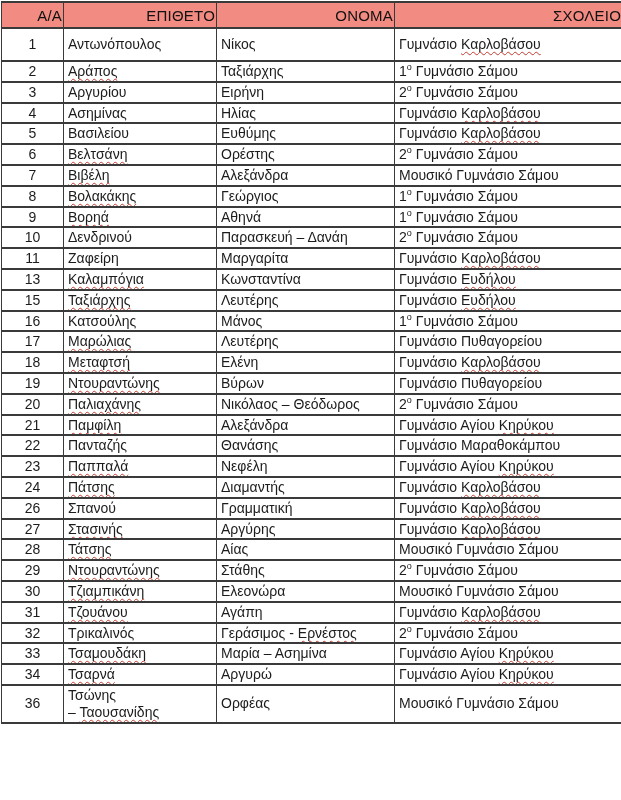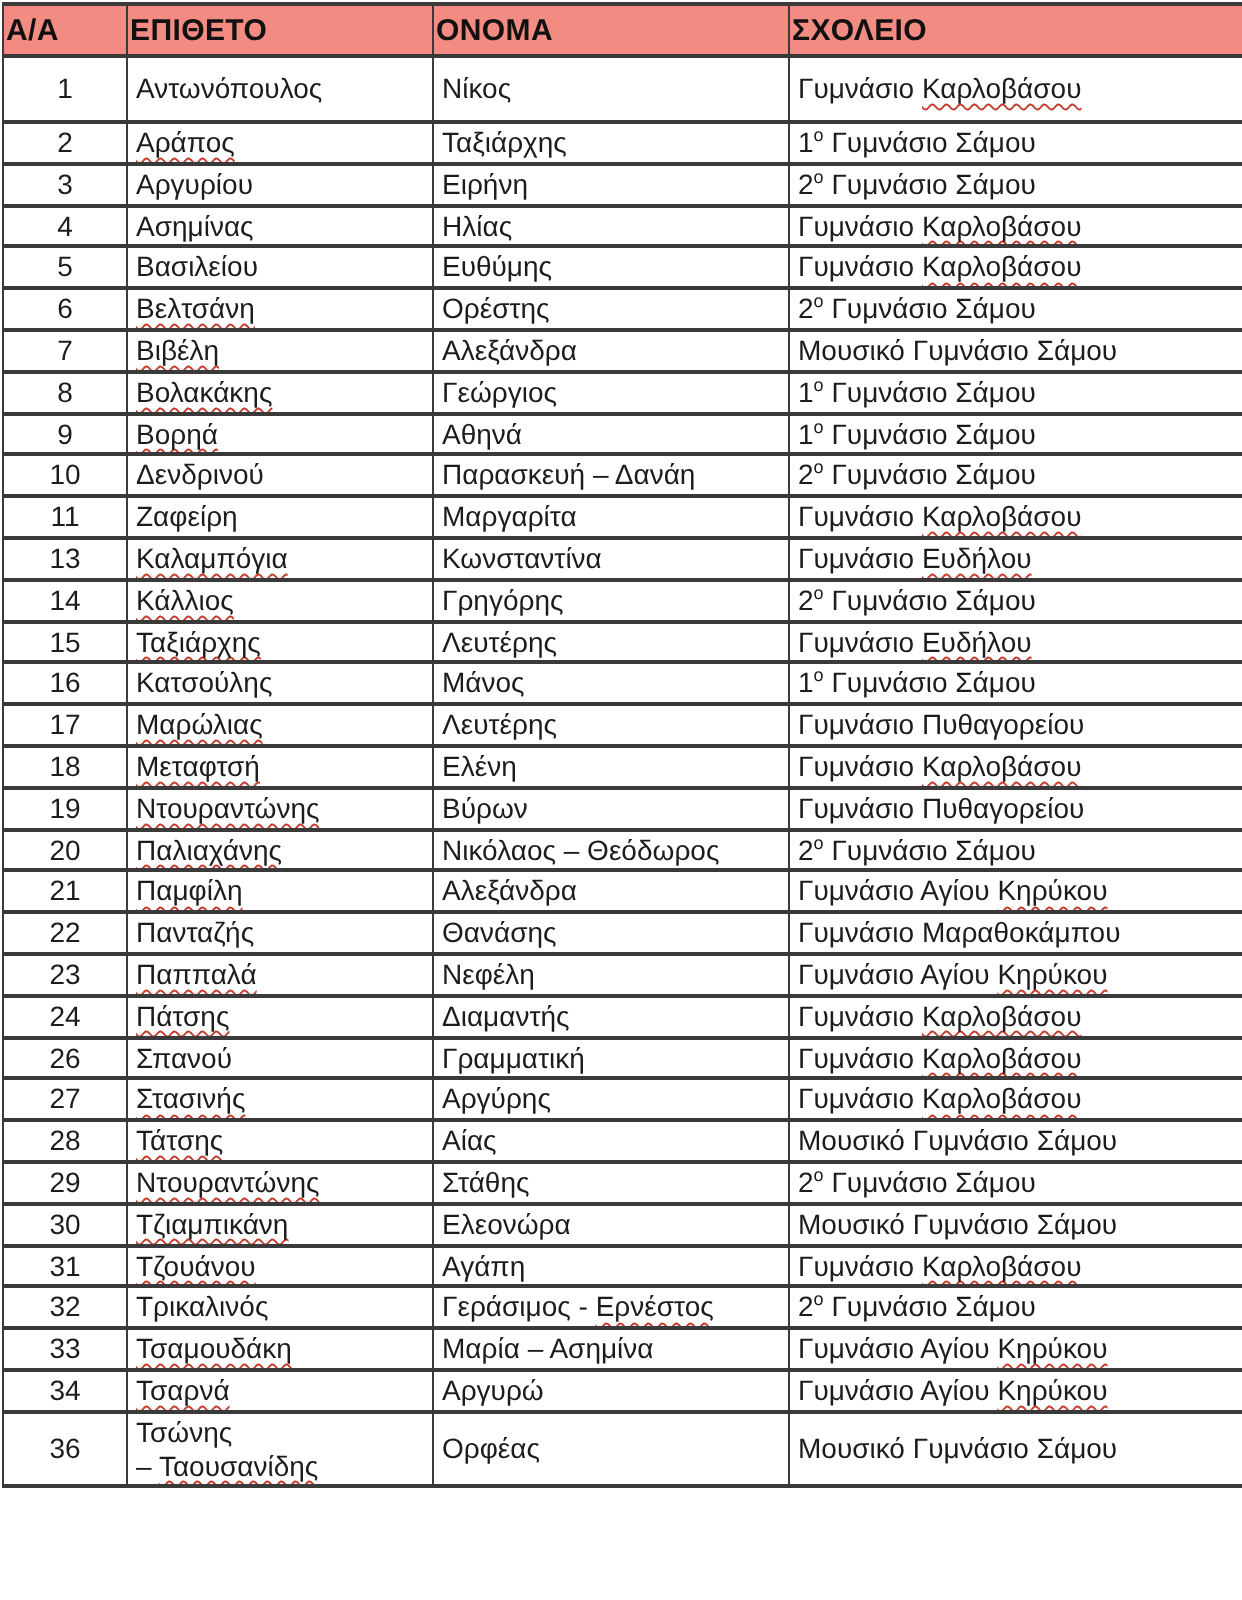--- a/index.html
+++ b/index.html
@@ -32,23 +32,23 @@
     border-left: 1.5px solid var(--border-col);
     border-right: 1.5px solid var(--border-col);
     border-top: 2px solid var(--border-col);
     border-bottom: 2px solid var(--border-col);
     overflow: hidden;
   }
   table.students th {
     background: var(--header-bg);
     color: #111111;
     font-size: 15px;
-    font-weight: bold;
+    font-weight: normal;
     height: 26px;
-    text-align: left;
+    text-align: right;
     letter-spacing: 0.2px;
   }
   table.students td {
     font-size: 14px;
     line-height: 1.2;
     color: var(--text-col);
     padding: 1px 4px;
     vertical-align: middle;
   }
   col.c-num     { width: 62px;  }
@@ -160,26 +160,20 @@
           <td class="col-name">Μαργαρίτα</td>
           <td class="col-school">Γυμνάσιο <span class="misspelled">Καρλοβάσου</span></td>
         </tr>
         <tr class="body-row">
           <td class="col-num">13</td>
           <td class="col-surname"><span class="misspelled">Καλαμπόγια</span></td>
           <td class="col-name">Κωνσταντίνα</td>
           <td class="col-school">Γυμνάσιο <span class="misspelled">Ευδήλου</span></td>
         </tr>
         <tr class="body-row">
-          <td class="col-num">14</td>
-          <td class="col-surname"><span class="misspelled">Κάλλιος</span></td>
-          <td class="col-name">Γρηγόρης</td>
-          <td class="col-school">2<sup class="ord">ο</sup> Γυμνάσιο Σάμου</td>
-        </tr>
-        <tr class="body-row">
           <td class="col-num">15</td>
           <td class="col-surname"><span class="misspelled">Ταξιάρχης</span></td>
           <td class="col-name">Λευτέρης</td>
           <td class="col-school">Γυμνάσιο <span class="misspelled">Ευδήλου</span></td>
         </tr>
         <tr class="body-row">
           <td class="col-num">16</td>
           <td class="col-surname">Κατσούλης</td>
           <td class="col-name">Μάνος</td>
           <td class="col-school">1<sup class="ord">ο</sup> Γυμνάσιο Σάμου</td>

